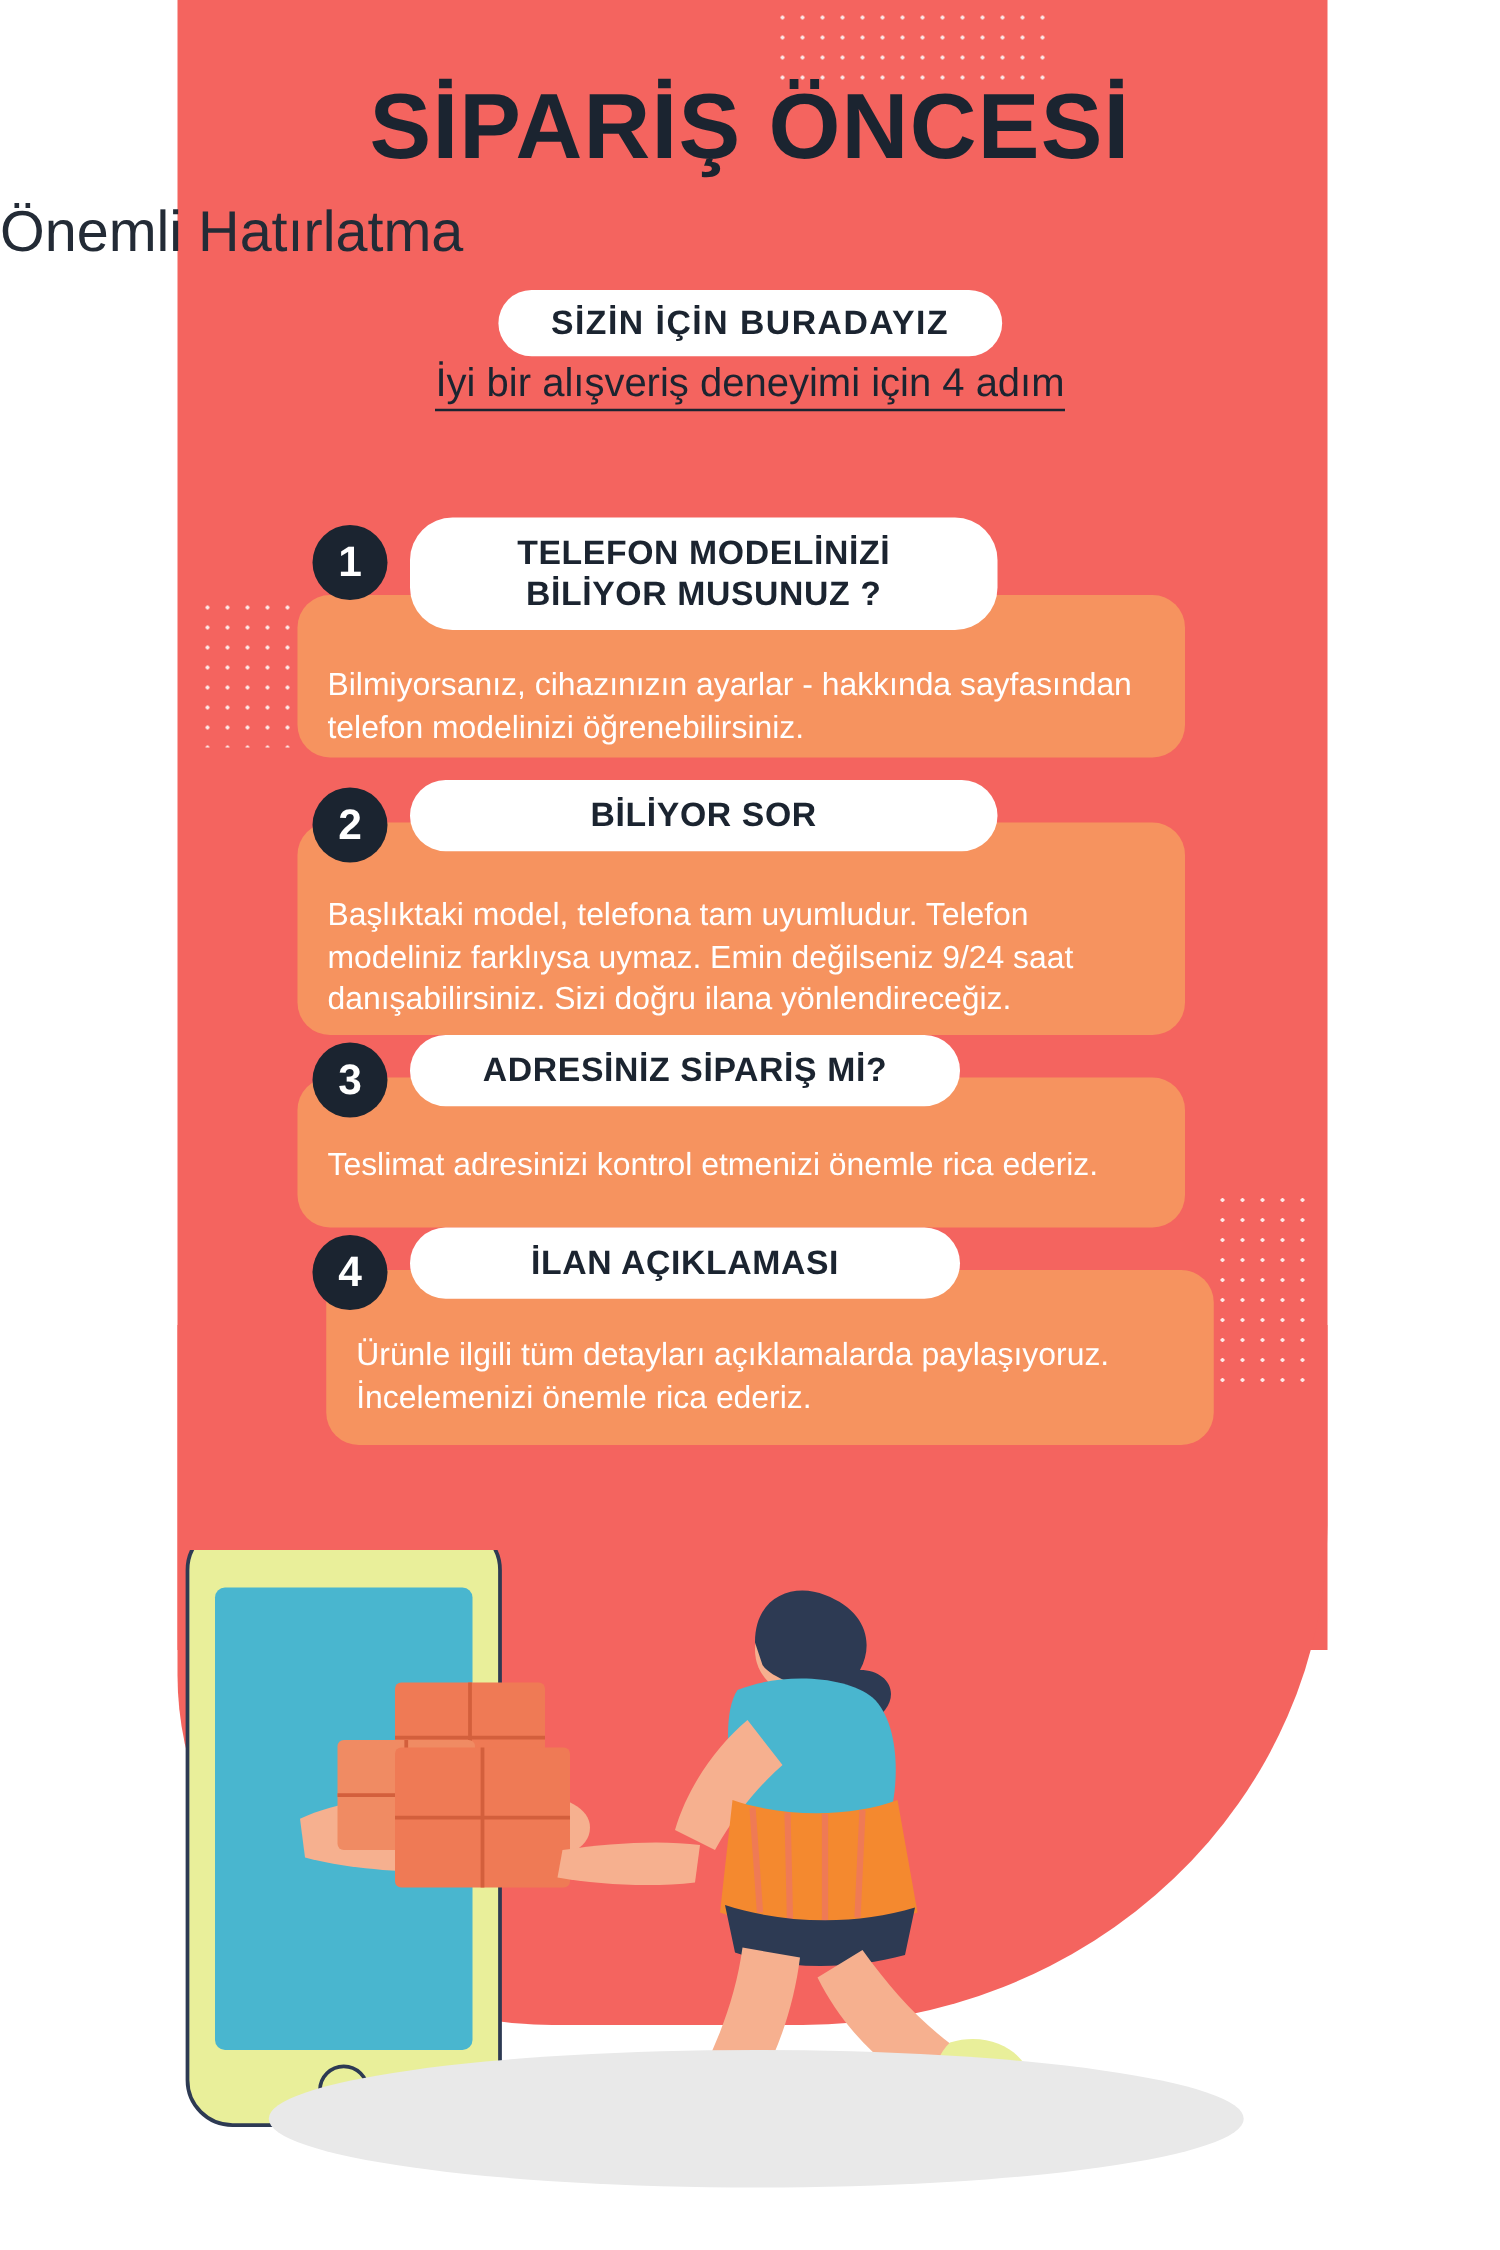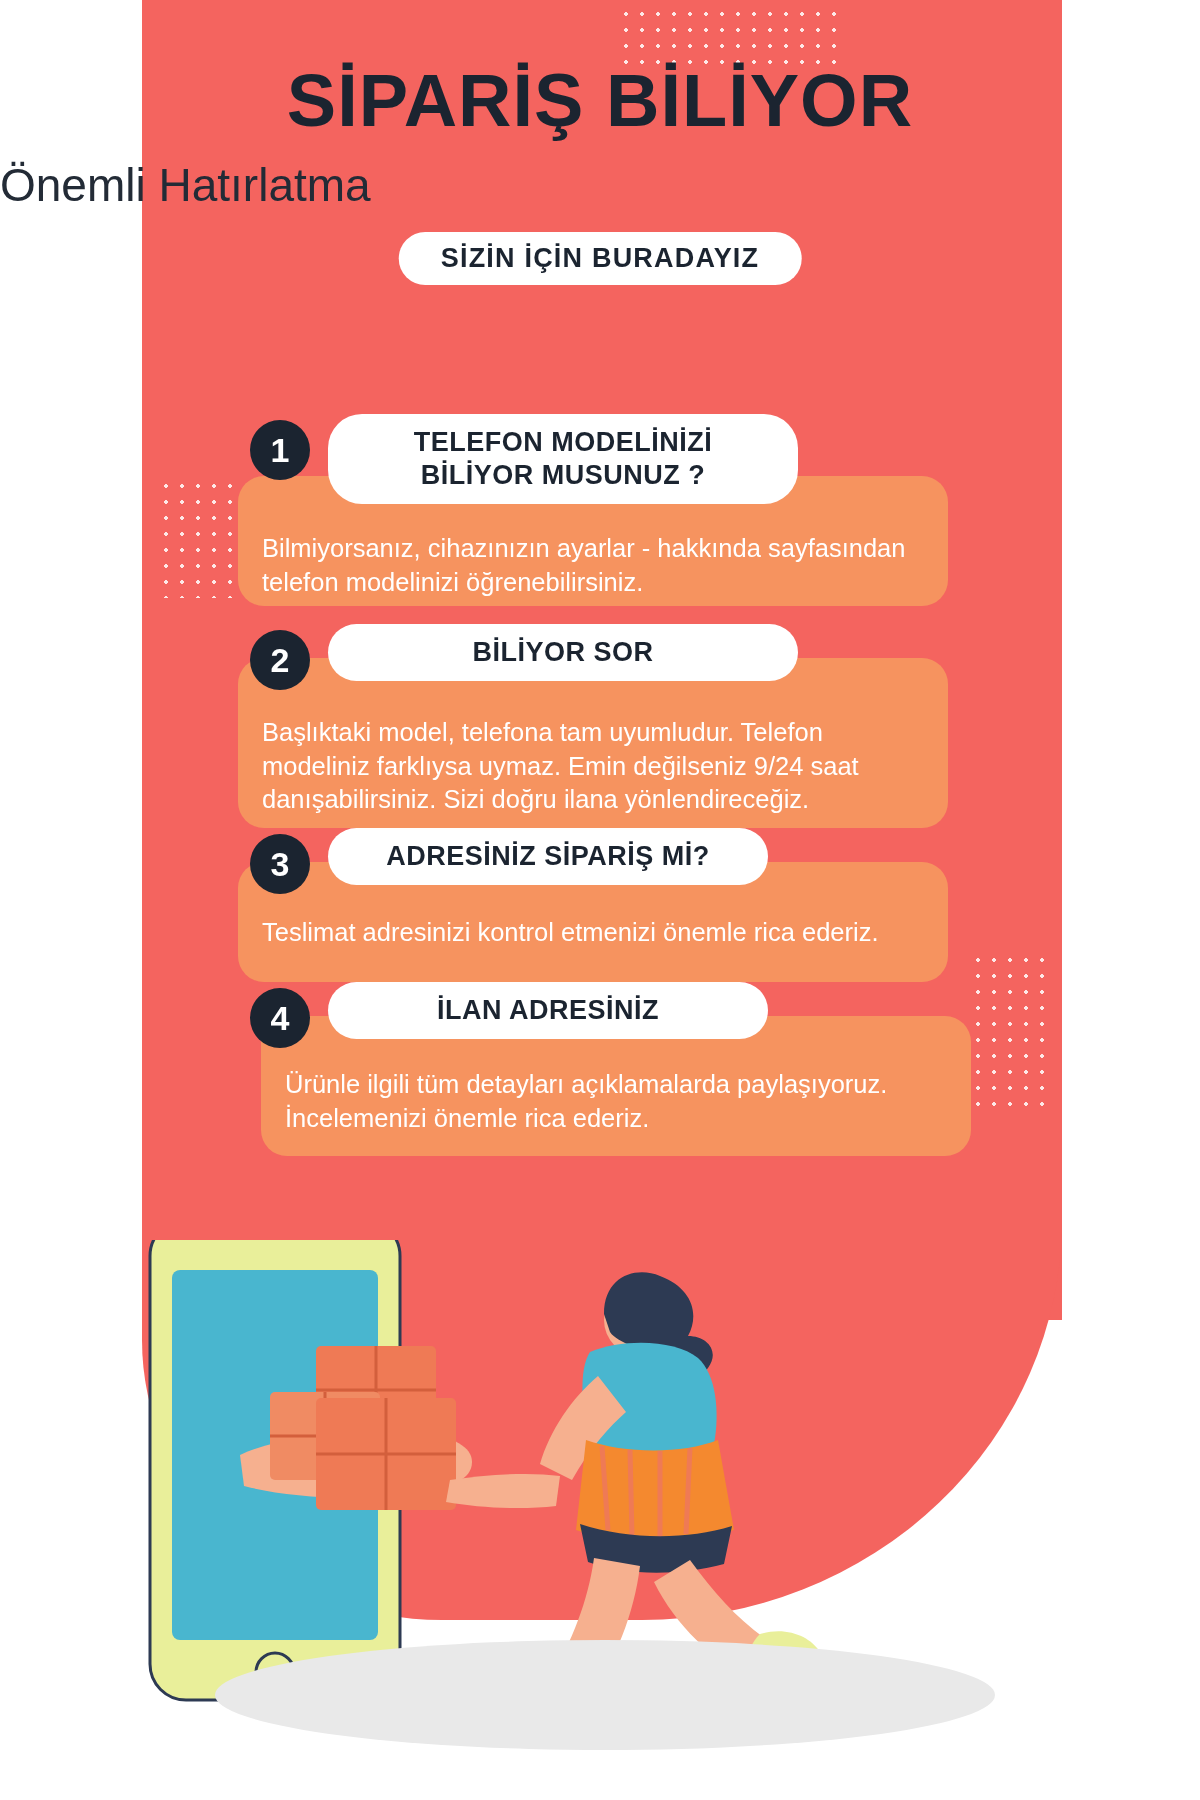--- a/index.html
+++ b/index.html
@@ -192,23 +192,24 @@
 
 <div class="page">
 
   <div class="pink-panel"></div>
   <div class="pink-curve"></div>
 
   <div class="dots dots-top"></div>
   <div class="dots dots-left"></div>
   <div class="dots dots-right"></div>
 
-  <div class="title">SİPARİŞ BİLİYOR</div>
+  <div class="title">SİPARİŞ ÖNCESİ</div>
   <div class="subtitle">Önemli Hatırlatma</div>
   <div class="pill-badge">SİZİN İÇİN BURADAYIZ</div>
+  <div class="lead-line"><span>İyi bir alışveriş deneyimi için 4 adım</span></div>
 
   <div class="step" id="step-1">
     <div class="step-body">Bilmiyorsanız, cihazınızın ayarlar - hakkında sayfasından telefon modelinizi öğrenebilirsiniz.</div>
     <div class="step-head">TELEFON MODELİNİZİ BİLİYOR MUSUNUZ ?</div>
     <div class="step-num">1</div>
   </div>
 
   <div class="step" id="step-2">
     <div class="step-body">Başlıktaki model, telefona tam uyumludur. Telefon modeliniz farklıysa uymaz. Emin değilseniz 9/24 saat danışabilirsiniz. Sizi doğru ilana yönlendireceğiz.</div>
     <div class="step-head">BİLİYOR SOR</div>
@@ -216,21 +217,21 @@
   </div>
 
   <div class="step" id="step-3">
     <div class="step-body">Teslimat adresinizi kontrol etmenizi önemle rica ederiz.</div>
     <div class="step-head">ADRESİNİZ SİPARİŞ Mİ?</div>
     <div class="step-num">3</div>
   </div>
 
   <div class="step" id="step-4">
     <div class="step-body">Ürünle ilgili tüm detayları açıklamalarda paylaşıyoruz. İncelemenizi önemle rica ederiz.</div>
-    <div class="step-head">İLAN ADRESİNİZ</div>
+    <div class="step-head">İLAN AÇIKLAMASI</div>
     <div class="step-num">4</div>
   </div>
 
   <div class="illu">
     <div class="shadow-ellipse"></div>
     <svg width="960" height="560" viewBox="0 0 960 560">
 
       <g>
         <rect x="30" y="-20" width="250" height="480" rx="36" fill="#e9ef9a" stroke="#2d3a53" stroke-width="3"></rect>
         <rect x="52" y="30" width="206" height="370" rx="8" fill="#49b6cf"></rect>

